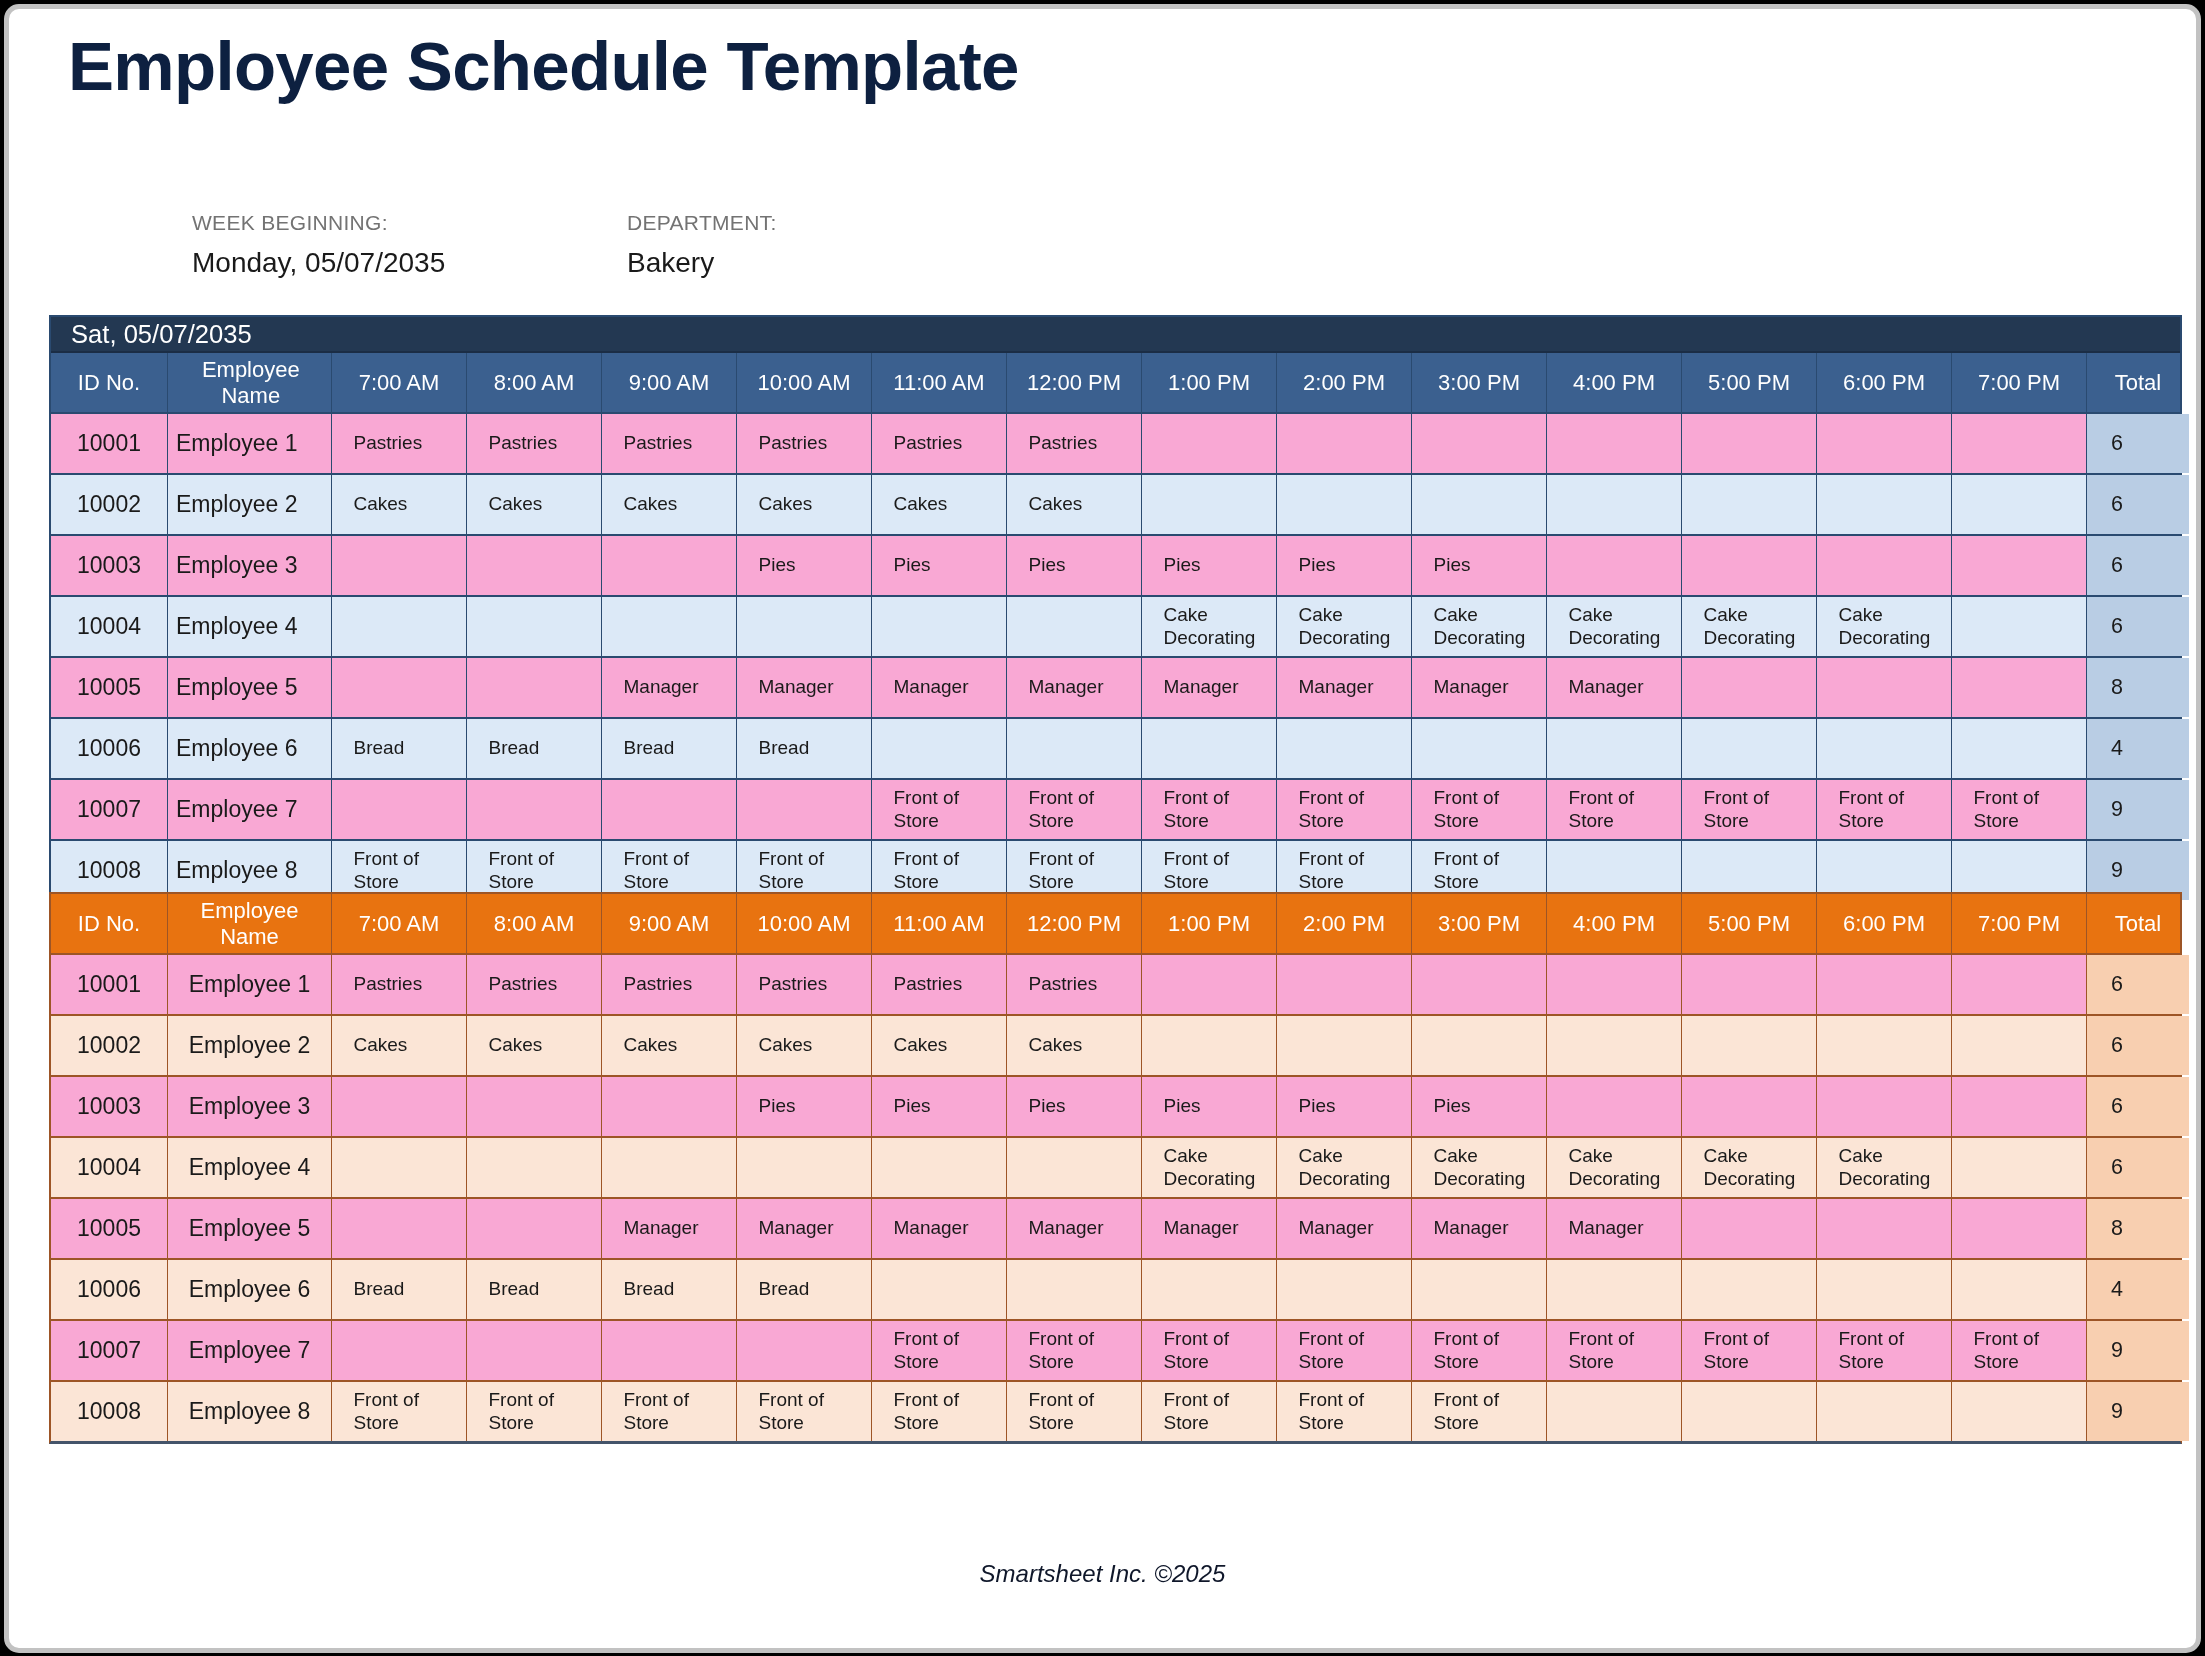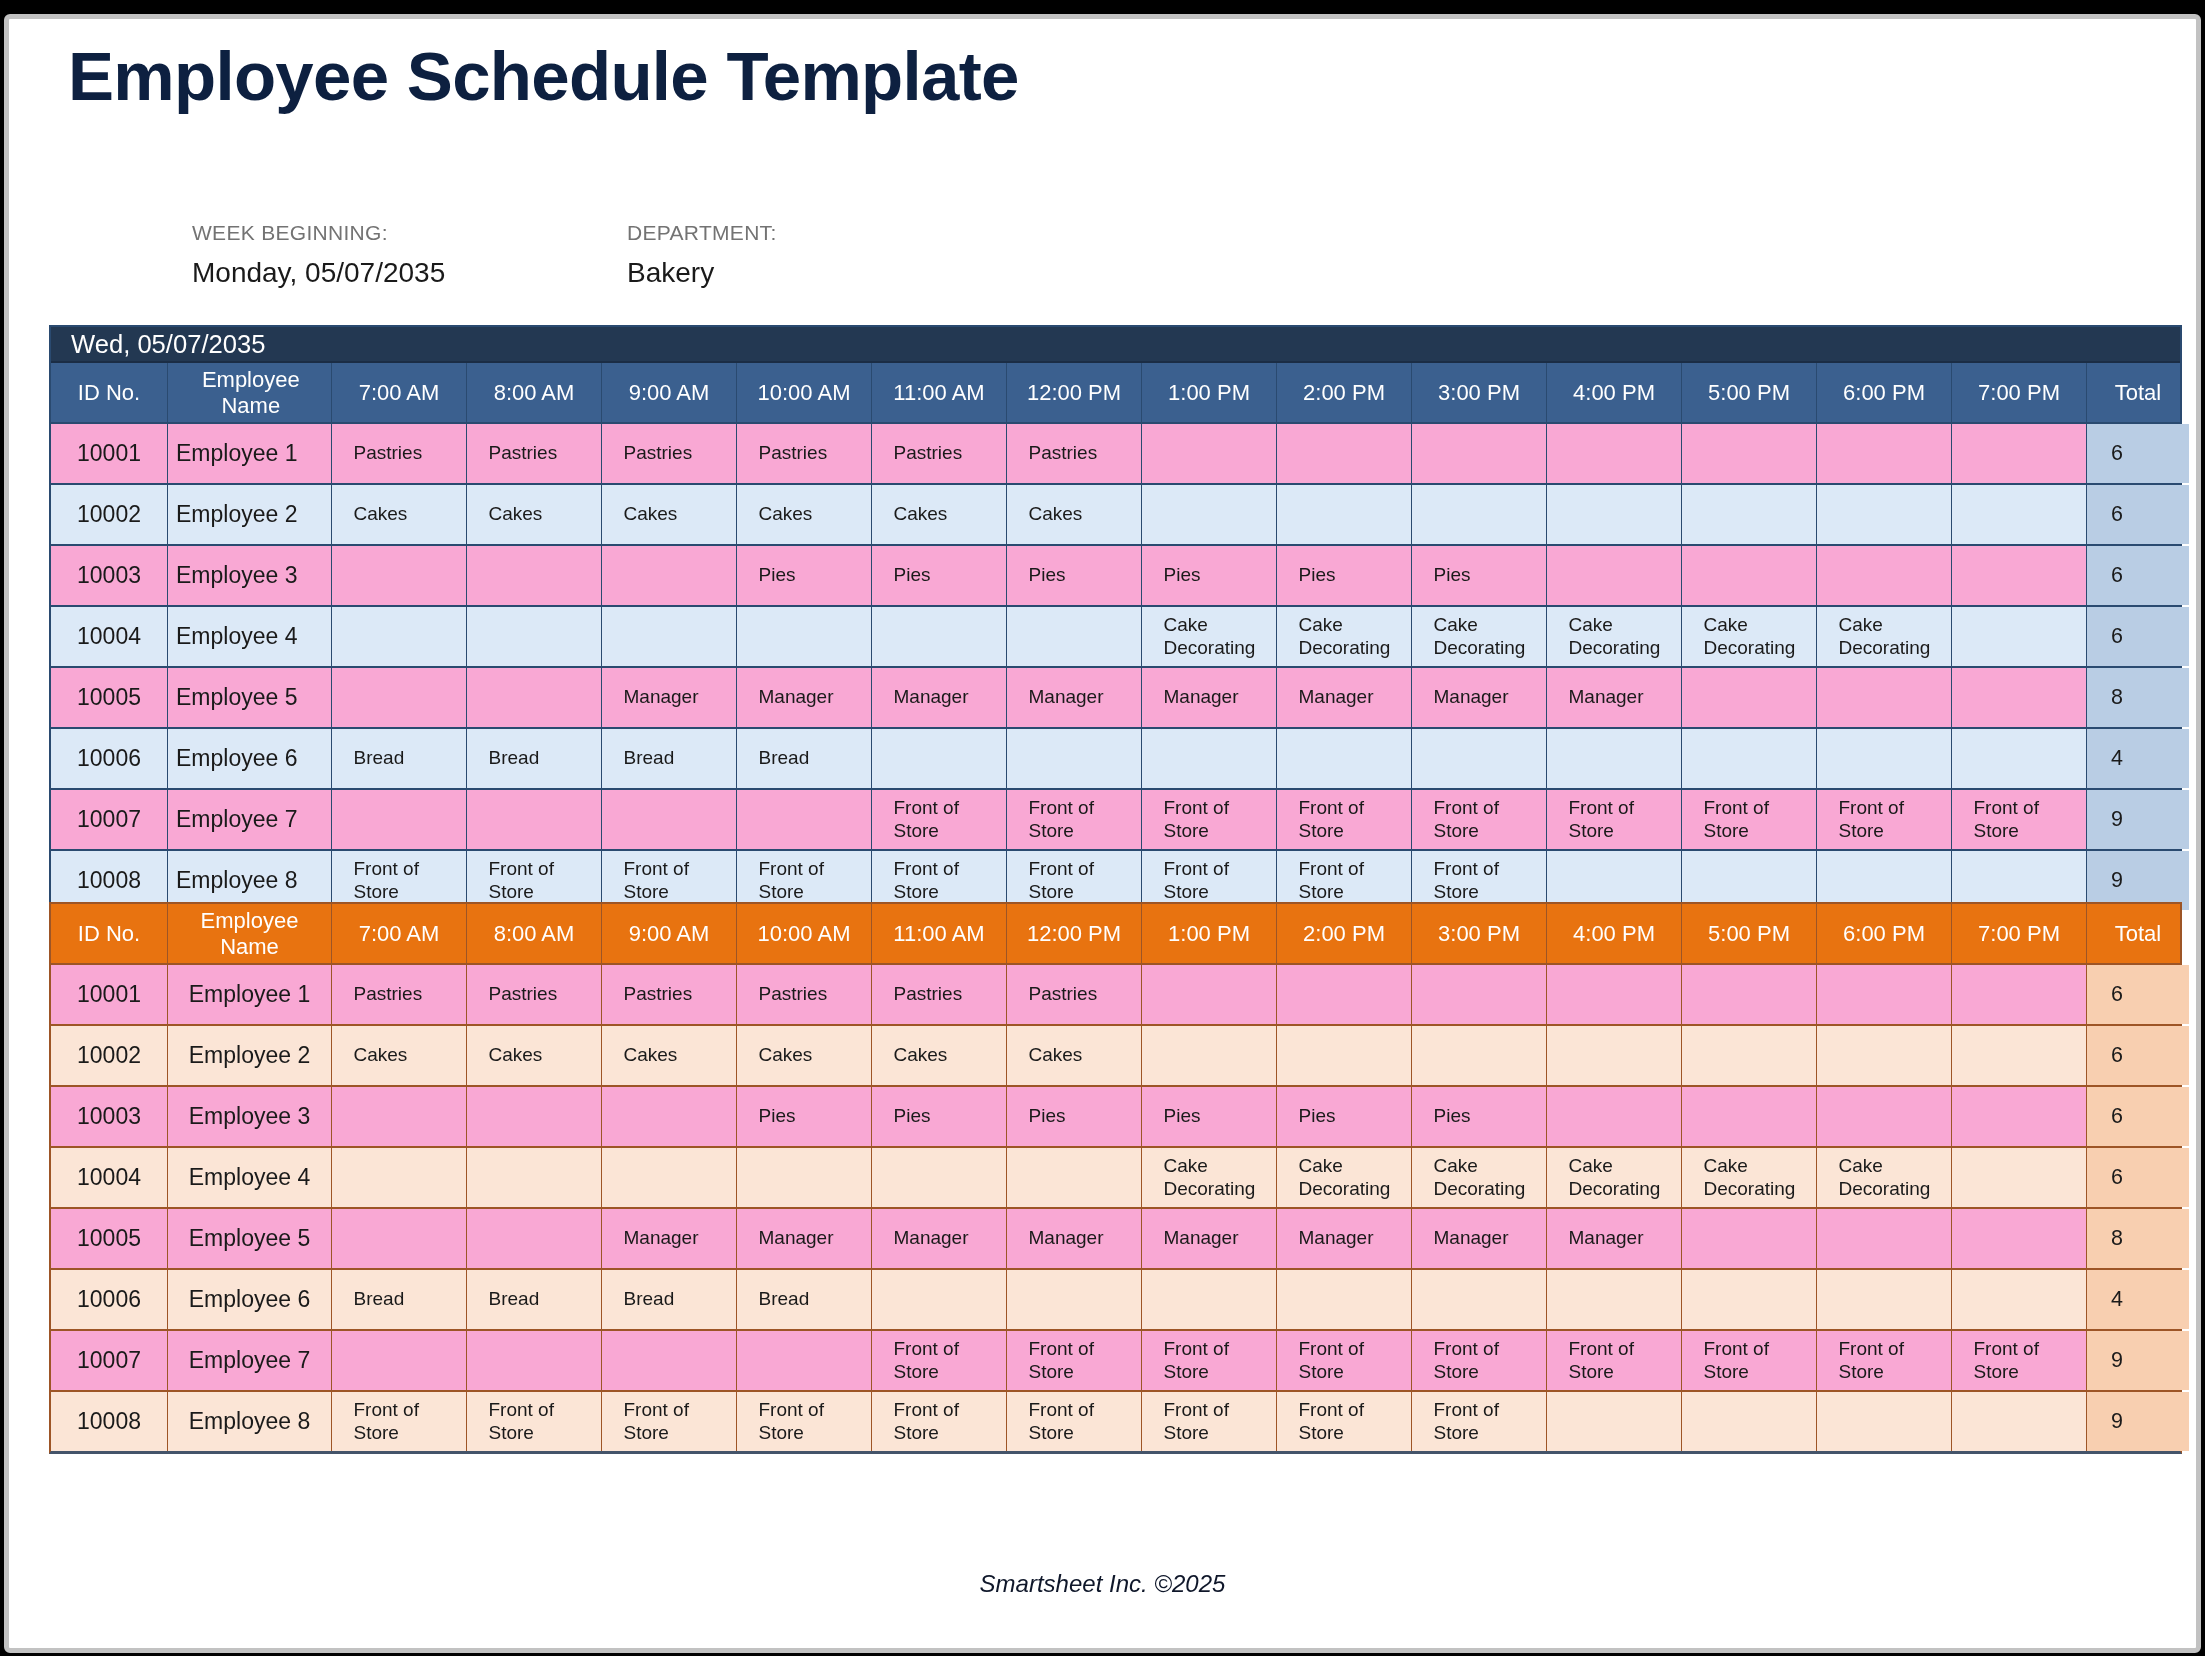--- a/index.html
+++ b/index.html
@@ -1,18 +1,18 @@
 <!DOCTYPE html>
 <html style="font-size:10.8px"><head>
 <meta charset="utf-8">
 <style>
   html,body{margin:0;padding:0;background:#000;width:2205px;height:1657px;position:relative;
     font-family:"Liberation Sans",sans-serif;}
-  .card{position:absolute;inset:4px;background:#fff;border:5.4px solid #C2C2C2;border-radius:6px;
-    box-sizing:border-box;overflow:hidden;margin-top:10px;}
+  .card{position:absolute;inset:4px;background:#fff;border:5.4px solid #C2C2C2;border-radius:15px;
+    box-sizing:border-box;overflow:hidden;}
   .page-title{position:absolute;left:59px;top:20px;margin:0;font-size:69px;font-weight:700;
     color:#0D2040;letter-spacing:-0.7px;line-height:1.1;}
   .meta{position:absolute;}
   .meta-week{left:183px;top:202px;}
   .meta-dept{left:618px;top:202px;}
   .meta-label{font-size:21px;color:#737373;letter-spacing:0.3px;font-weight:400;}
   .meta-value{font-size:28px;color:#1a1a1a;margin-top:12px;}
   .day-table{position:absolute;left:40px;width:2133px;box-sizing:border-box;
     border:2px solid var(--grid);border-bottom:3.4px solid var(--bottom);}
   .day-0{top:306px;}
@@ -51,21 +51,21 @@
   </div>
 
   <div class="meta meta-dept">
     <div class="meta-label">DEPARTMENT:</div>
     <div class="meta-value">Bakery</div>
   </div>
 
   <div id="tables">
   <section class="day-table day-0 theme-blue" style="--banner: #233852; --edge: #1B2D45; --header: #3B608F; --alt: #DCE9F7; --total: #B9CDE4; --grid: #2A4A70; --bottom: #2A4A70;">
     <div class="banner">
-      <span class="banner-label">Wed, 05/07/2035</span>
+      <span class="banner-label">Sat, 05/07/2035</span>
     </div>
     <div class="trow thead">
           <div class="cell c-id">ID No.</div>
           <div class="cell c-name">Employee Name</div>
           <div class="cell ">7:00 AM</div>
           <div class="cell ">8:00 AM</div>
           <div class="cell ">9:00 AM</div>
           <div class="cell ">10:00 AM</div>
           <div class="cell ">11:00 AM</div>
           <div class="cell ">12:00 PM</div>

